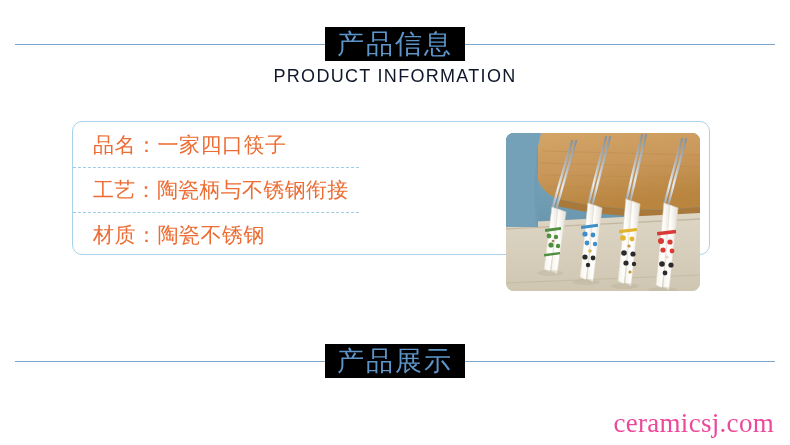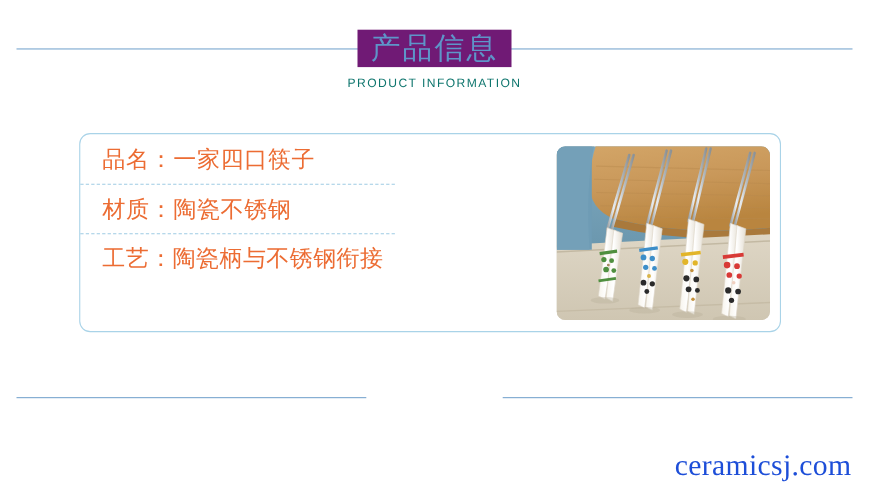--- a/index.html
+++ b/index.html
@@ -36,39 +36,39 @@
   .rule.right { right: 15px; width: 318px; }
   .cn-title {
     position: relative;
     display: inline-block;
     font-size: 27px;
     line-height: 34px;
     color: #5e95c9;
     letter-spacing: 2px;
     font-family: Liberation Serif, serif;
     font-weight: 400;
-    background: #701a75;
+    background: #000000;
     padding: 0 12px;
   }
   .en-title {
     margin-top: 5px;
-    font-size: 11px;
+    font-size: 18px;
     line-height: 20px;
-    color: #0f766e;
+    color: #0f172a;
     letter-spacing: 1.3px;
     font-family: "Liberation Sans", sans-serif;
   }
 
   
   .info-card {
     position: absolute;
     left: 72px;
     top: 121px;
     width: 638px;
-    height: 181px;
+    height: 134px;
     box-sizing: border-box;
     border: 1px solid #a9d3e8;
     border-radius: 10px;
     background: #ffffff;
   }
   .info-rows {
     position: absolute;
     left: 0;
     top: 0;
     width: 286px;
@@ -108,21 +108,21 @@
   }
   .photo svg { display: block; }
 
   
   .watermark {
     position: absolute;
     right: 16px;
     bottom: 7px;
     font-family: "Liberation Serif", "DejaVu Serif", serif;
     font-size: 27px;
-    color: #1d4ed8;
+    color: #ec4899;
     letter-spacing: 0.3px;
     line-height: 30px;
   }
 </style>
 </head>
 <body>
 
 <div class="section-head" style="top:27px;">
   <div class="head-line-row">
     <span class="rule left"></span>
@@ -131,25 +131,25 @@
   </div>
   <div class="en-title">PRODUCT INFORMATION</div>
 </div>
 
 <div class="info-card">
 
   <div class="info-rows">
     <div class="info-row">
       <span class="row-text">品名：一家四口筷子</span>
     </div>
+    <div class="info-row wide">
+      <span class="row-text">工艺：陶瓷柄与不锈钢衔接</span>
+    </div>
     <div class="info-row">
       <span class="row-text">材质：陶瓷不锈钢</span>
-    </div>
-    <div class="info-row wide">
-      <span class="row-text">工艺：陶瓷柄与不锈钢衔接</span>
     </div>
   </div>
 
   <div class="photo">
     <svg width="194" height="158" viewBox="0 0 194 158" xmlns="http://www.w3.org/2000/svg">
       <defs>
         <linearGradient id="backdrop" x1="0" y1="0" x2="0" y2="1">
           <stop offset="0" stop-color="#7ea9bf"></stop>
           <stop offset="1" stop-color="#6b97ae"></stop>
         </linearGradient>
@@ -303,16 +303,17 @@
         <ellipse cx="157" cy="157" rx="15" ry="3"></ellipse>
       </g>
     </svg>
   </div>
 </div>
 
 <div class="section-head" style="top:344px;">
   <div class="head-line-row">
     <span class="rule left"></span>
     <span class="rule right"></span>
+    <span class="cn-title">产品展示</span>
   </div>
 </div>
 
 <div class="watermark">ceramicsj.com</div>
 
 </body></html>

